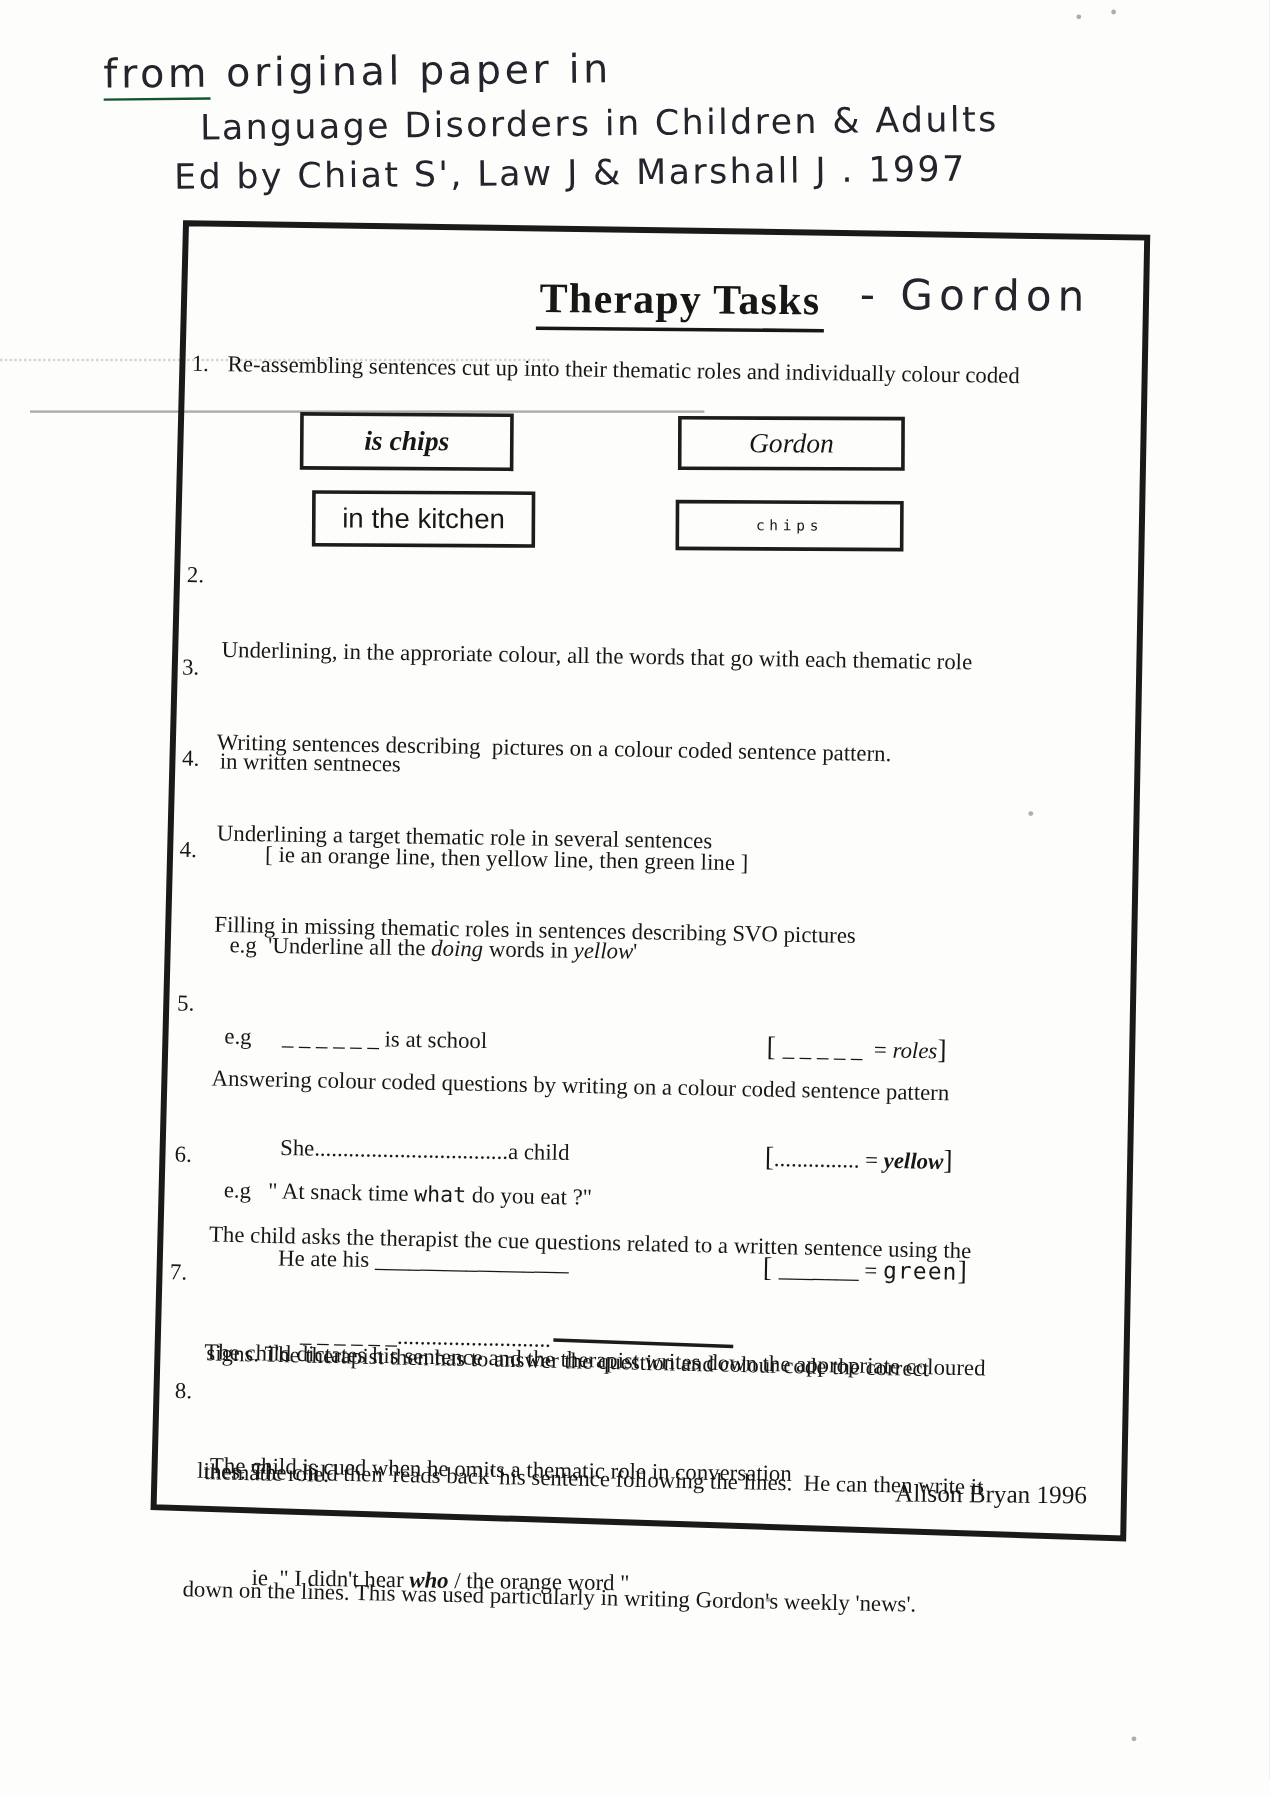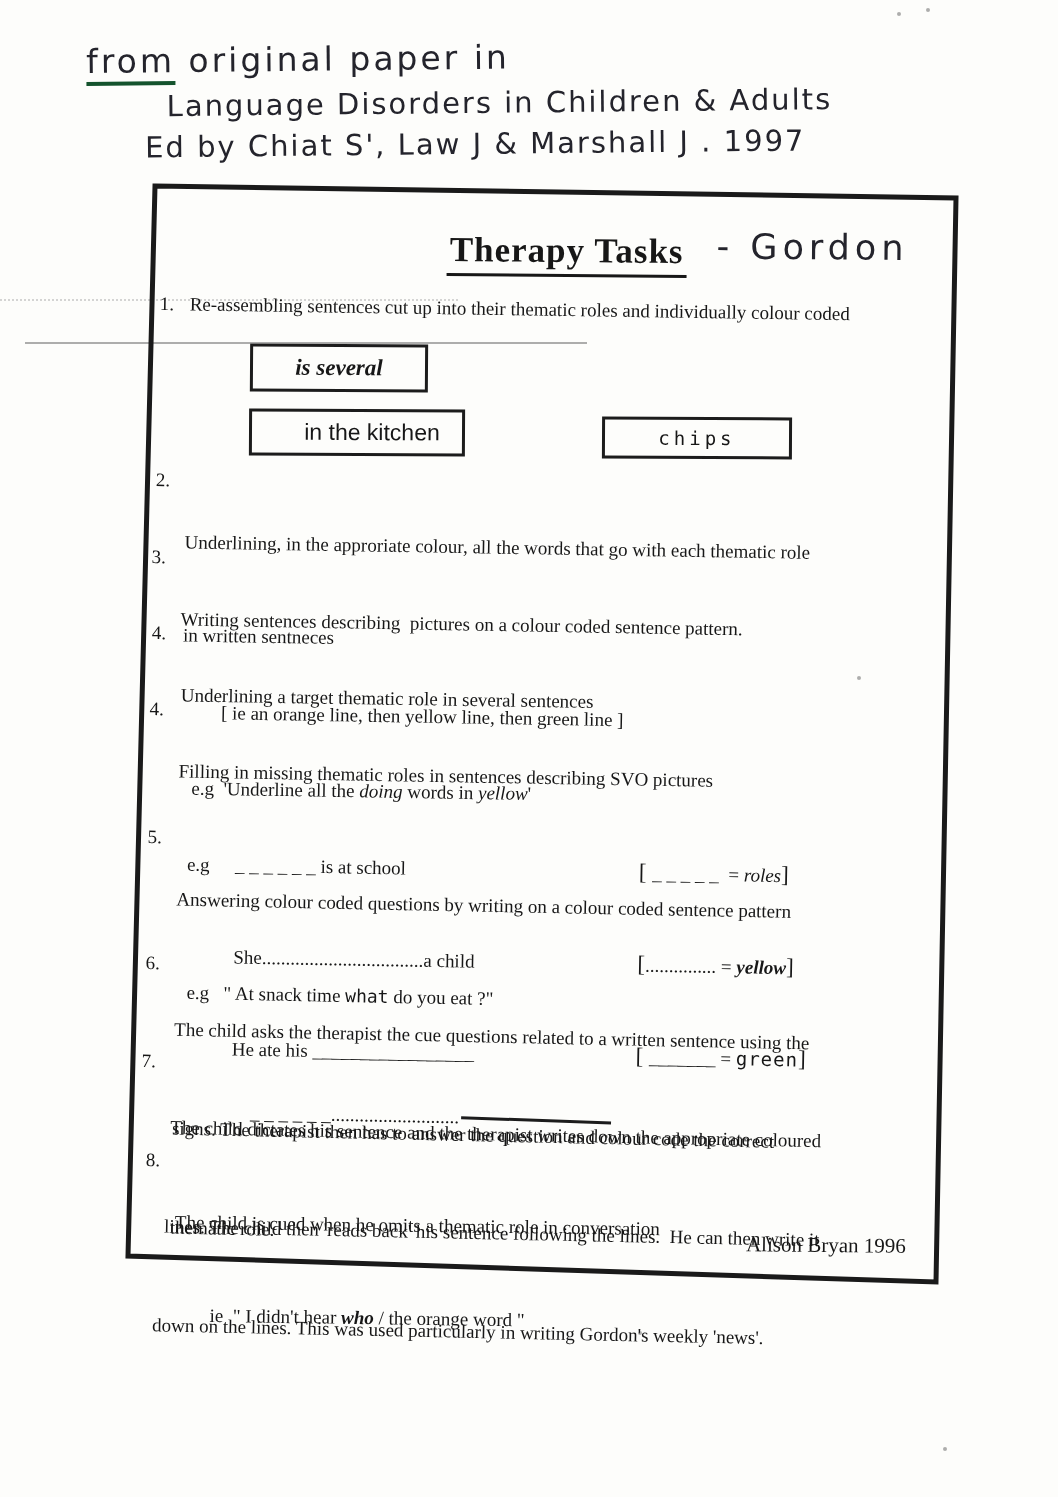--- a/index.html
+++ b/index.html
@@ -4,21 +4,21 @@
 <style>
   html,body{margin:0;padding:0;background:#e8e8e8;}
   .page{
     position:relative;width:1058px;height:1497px;background:#fdfdfb;
     overflow:hidden;font-family:"Liberation Serif",serif;color:#171717;
   }
   
   .hw{font-family:"DejaVu Sans",cursive;color:#24242c;}
   .handwriting{position:absolute;left:86px;top:42px;transform:rotate(-0.6deg);transform-origin:0 0;white-space:nowrap;}
   .hw-l1{font-size:33px;letter-spacing:3px;}
-  .hw-l1 .uword{border-bottom:4px solid #14532d;padding-bottom:1px;}
+  .hw-l1 .uword{border-bottom:2px solid #14532d;padding-bottom:1px;}
   .hw-l2{font-size:29px;letter-spacing:2px;margin-top:9px;margin-left:80px;}
   .hw-l3{font-size:29px;letter-spacing:2px;margin-top:7px;margin-left:58px;}
   
   .art-dotted{position:absolute;left:0;top:299px;width:458px;border-top:2px dotted #b9b9b9;opacity:.6;}
   .art-gray{position:absolute;left:25px;top:342px;width:562px;height:2px;background:#919191;opacity:.75;}
   .speck{position:absolute;width:4px;height:4px;border-radius:50%;background:#6b6b6b;opacity:.55;}
   
   .frame{position:absolute;left:0;top:0;}
   
   .title-row{position:absolute;left:447px;top:224px;white-space:nowrap;transform:rotate(0.5deg);transform-origin:0 0;}
@@ -53,22 +53,22 @@
   #item6{left:146px;top:946px;width:835px;line-height:33px;transform:rotate(1.25deg);}
   #item7{left:142px;top:1044px;width:845px;line-height:33px;transform:rotate(1.2deg);}
   #item7 .l2{margin-left:-4px;}
   #item7 .l3{margin-left:-14px;}
   #item8{left:146px;top:1144px;width:815px;transform:rotate(0.8deg);}
   #item8 .l2{margin-left:36px;}
   
   .card{position:absolute;border:3px solid #1c1c1c;display:flex;align-items:center;justify-content:center;background:#fdfdfb;}
   #card1{left:250px;top:344px;width:172px;height:42px;transform:rotate(0.4deg);font-weight:bold;font-style:italic;font-size:23px;}
   #card2{left:565px;top:347px;width:183px;height:39px;transform:rotate(0.2deg);font-style:italic;font-size:23px;}
-  #card3{left:249px;top:409px;width:180px;height:41px;transform:rotate(0.3deg);font-family:"Liberation Sans",sans-serif;font-size:23px;padding-left:30px;}
-  #card4{left:563px;top:417px;width:184px;height:36px;transform:rotate(0.3deg);font-family:"DejaVu Sans Mono",monospace;font-size:19px;letter-spacing:4px;margin-left:39px;}
+  #card3{left:260px;top:409px;width:180px;height:41px;transform:rotate(0.3deg);font-family:"Liberation Sans",sans-serif;font-size:23px;}
+  #card4{left:563px;top:417px;width:184px;height:36px;transform:rotate(0.3deg);font-family:"DejaVu Sans Mono",monospace;font-size:12px;letter-spacing:4px;}
   
   .signature{position:absolute;left:746px;top:1233px;font-size:21px;transform:rotate(0.6deg);white-space:nowrap;}
 </style>
 </head>
 <body>
 
 <div class="page">
 
   <div class="art-dotted"></div>
   <div class="art-gray"></div>
@@ -91,21 +91,24 @@
   <div class="title-row">
     <span class="doc-title">Therapy Tasks</span><span class="title-annot hw">- Gordon</span>
   </div>
 
   <div class="item" id="item1">
     <span class="num">1.</span>
     <div class="body">Re-assembling sentences cut up into their thematic roles and individually colour coded</div>
   </div>
 
   <div class="card" id="card1">
-      <span>is several</span>
+      <span>is chips</span>
+    </div>
+  <div class="card" id="card2">
+      <span>Gordon</span>
     </div>
   <div class="card" id="card3">
       <span>in the kitchen</span>
     </div>
   <div class="card" id="card4">
       <span>chips</span>
     </div>
 
   <div class="item" id="item2">
     <span class="num">2.</span>

